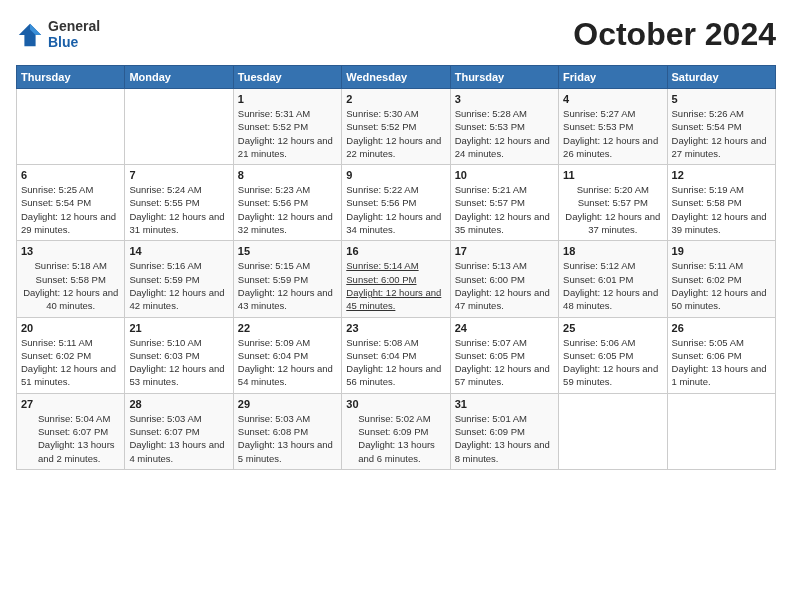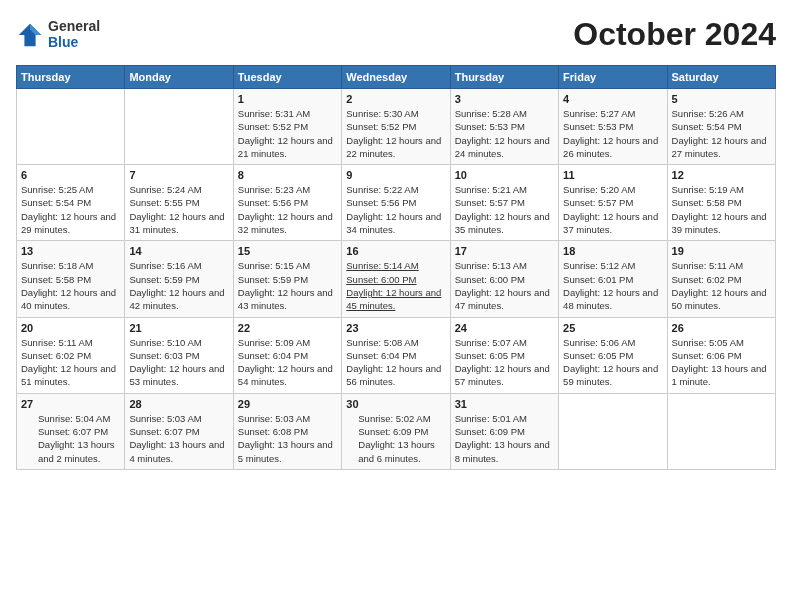--- a/index.html
+++ b/index.html
@@ -185,35 +185,35 @@
 Daylight: 12 hours and 34 minutes.</div>
         </td>
         <td>
           <span class="day-num">10</span>
           <div class="day-detail" style="white-space: pre-line;">Sunrise: 5:21 AM
 Sunset: 5:57 PM
 Daylight: 12 hours and 35 minutes.</div>
         </td>
         <td>
           <span class="day-num">11</span>
-          <div class="day-detail" style="white-space: pre-line;">Sunrise: 5:20 AM
+          <div class="day-detail" style="white-space: pre-line; text-align: center;">Sunrise: 5:20 AM
 Sunset: 5:57 PM
 Daylight: 12 hours and 37 minutes.</div>
         </td>
         <td>
           <span class="day-num">12</span>
           <div class="day-detail" style="white-space: pre-line;">Sunrise: 5:19 AM
 Sunset: 5:58 PM
 Daylight: 12 hours and 39 minutes.</div>
         </td>
       </tr>
       <tr>
         <td>
           <span class="day-num">13</span>
-          <div class="day-detail" style="white-space: pre-line;">Sunrise: 5:18 AM
+          <div class="day-detail" style="white-space: pre-line; text-align: center;">Sunrise: 5:18 AM
 Sunset: 5:58 PM
 Daylight: 12 hours and 40 minutes.</div>
         </td>
         <td>
           <span class="day-num">14</span>
           <div class="day-detail" style="white-space: pre-line;">Sunrise: 5:16 AM
 Sunset: 5:59 PM
 Daylight: 12 hours and 42 minutes.</div>
         </td>
         <td>

